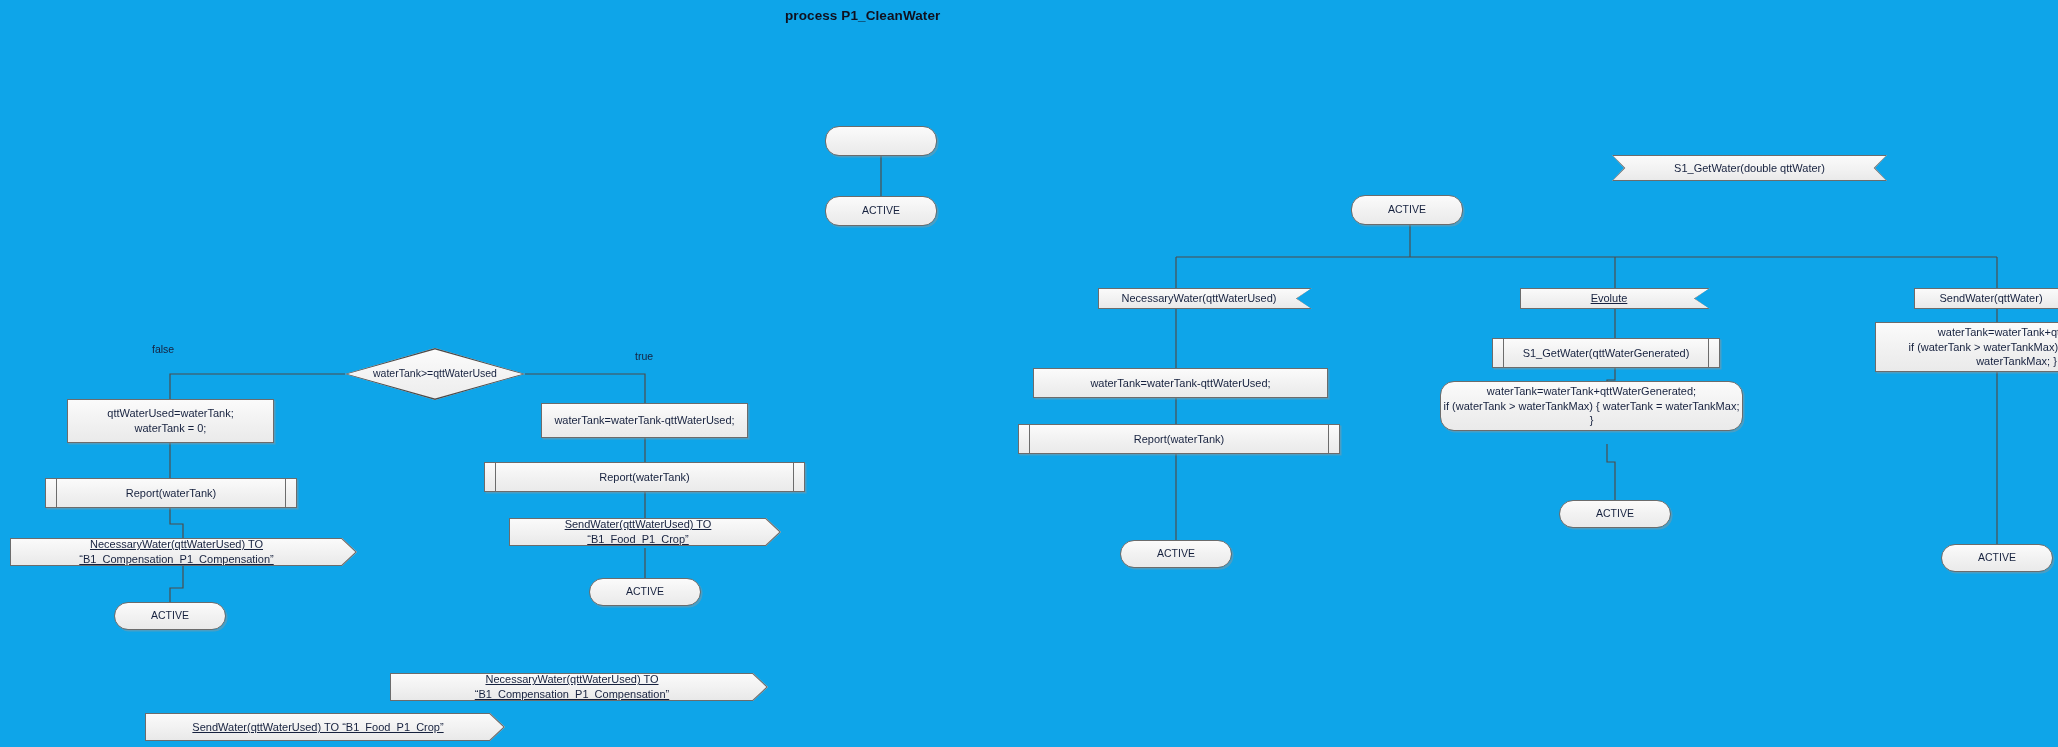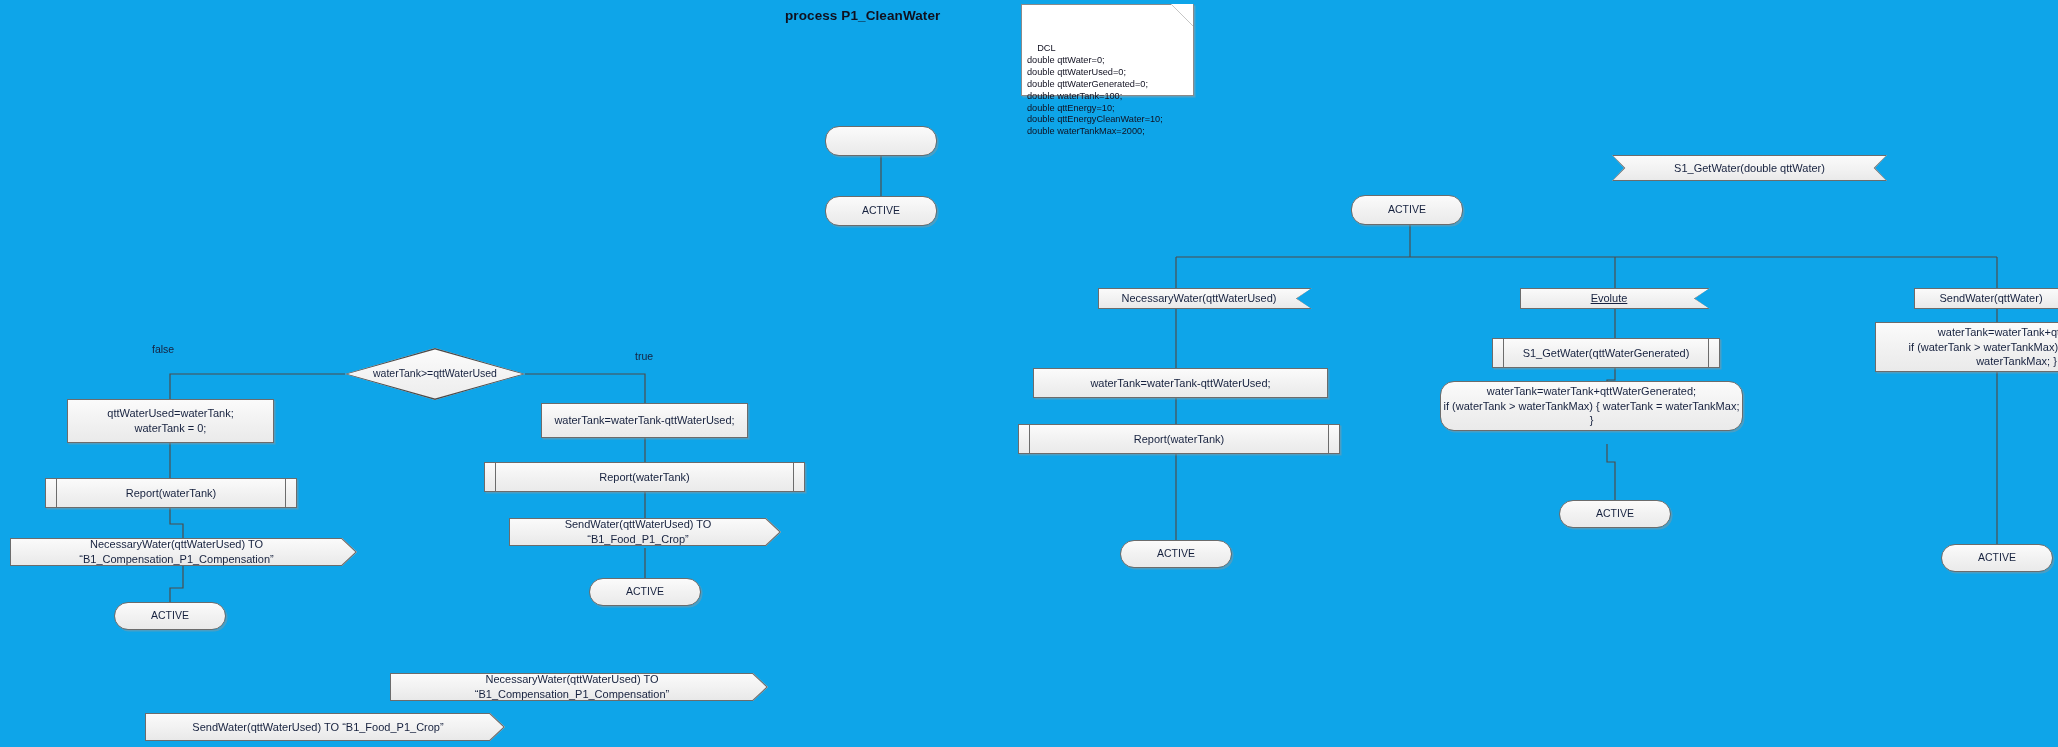--- a/index.html
+++ b/index.html
@@ -130,20 +130,21 @@
       calc(100% - 16.1px) 50%, calc(100% - 1.6px) 1px, 1px 1px, 1px calc(100% - 1px), 0 calc(100% - 1px)
     );
   }
 
   
   .output {
     box-shadow: none;
     border: none;
     background: none;
     padding: 4px;
+    text-decoration: underline;
   }
   .outputFill {
     position: absolute;
     left: 0; top: 0; right: 0; bottom: 0;
     background: linear-gradient(180deg, #fbfbfb 0%, #f1f1f1 55%, #e8e8e8 100%);
     clip-path: polygon(0 0, calc(100% - 15px) 0, 100% 50%, calc(100% - 15px) 100%, 0 100%);
   }
   .outputLine {
     position: absolute;
     left: 0; top: 0; right: 0; bottom: 0;
@@ -256,32 +257,20 @@
     <path class="edge" d="M 1615 309 L 1615 338"></path>
     <path class="edge" d="M 1615 368 L 1615 380 L 1607 380 L 1607 394"></path>
     <path class="edge" d="M 1607 444 L 1607 462 L 1615 462 L 1615 500"></path>
 
     <path class="edge" d="M 1997 309 L 1997 322"></path>
     <path class="edge" d="M 1997 372 L 1997 544"></path>
   </svg>
 
   <div class="title" style="left:785px; top:8px;">process P1_CleanWater</div>
 
-  <div class="dcl" style="left:1021px; top:4px; width:173px; height:92px;">
-    <div class="foldline"></div>
-    <div class="foldcover"></div>
-    <span>DCL
-double qttWater=0;
-double qttWaterUsed=0;
-double qttWaterGenerated=0;
-double waterTank=100;
-double qttEnergy=10;
-double qttEnergyCleanWater=10;
-double waterTankMax=2000;</span>
-  </div>
 
   <div class="node state" style="left:825px; top:126px; width:112px; height:30px;">
     <span></span>
   </div>
   <div class="node state" style="left:825px; top:196px; width:112px; height:30px;">
     <span>ACTIVE</span>
   </div>
 
   <div class="node sigdef" style="left:1612px; top:155px; width:275px; height:26px;">
     <div class="sigdefFill"></div>

